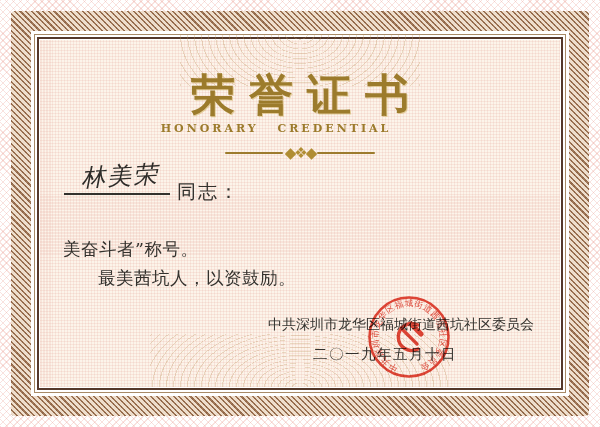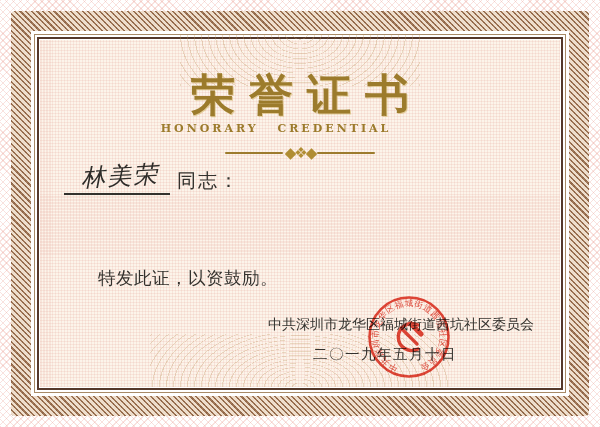--- a/index.html
+++ b/index.html
@@ -69,21 +69,21 @@
   }
   .name{
     left:70px;top:160px;width:100px;
     font-size:24px;font-style:italic;
     color:#2e2c29;
     transform:rotate(-3deg);
     text-align:center;letter-spacing:2px;
     font-family:"DejaVu Serif","Liberation Serif",cursive,serif;
   }
   .name-underline{left:64px;top:193px;width:106px;height:1.5px;background:#33312d;}
-  .salutation{left:177px;top:168px;font-size:19px;color:#33312d;letter-spacing:2px;}
+  .salutation{left:177px;top:179px;font-size:19px;color:#33312d;letter-spacing:2px;}
   .bodyline{left:63px;color:#33312d;font-size:17.5px;letter-spacing:0.5px;white-space:nowrap;}
   .line1{top:203px;padding-left:35px;}
   .line2{top:237px;}
   .line3{top:266px;padding-left:35px;}
   .issuer{
     left:266px;top:316px;width:270px;
     text-align:center;font-size:14px;color:#33312d;letter-spacing:0;
     white-space:nowrap;
   }
   .dateline{
@@ -117,21 +117,22 @@
   <div class="abs divider">
     <span class="rule"></span>
     <span class="orn">◆❖◆</span>
     <span class="rule"></span>
   </div>
 
   <div class="abs name">林美荣</div>
   <div class="abs name-underline"></div>
   <div class="abs salutation">同志：</div>
 
-  <div class="abs bodyline line3">特发此证，以资鼓励。</div>
+  <div class="abs bodyline line2">美奋斗者”称号。</div>
+  <div class="abs bodyline line3">最美茜坑人，以资鼓励。</div>
 
   <div class="abs issuer">中共深圳市龙华区福城街道茜坑社区委员会</div>
   <div class="abs dateline">二〇一九年五月十日</div>
 
   <svg class="abs seal" viewBox="0 0 86 86" xmlns="http://www.w3.org/2000/svg">
     <defs>
       <path id="sealTextPath" d="M 43 74 A 31 31 0 1 1 43.02 74" fill="none"></path>
     </defs>
     <circle cx="43" cy="43" r="39.5" fill="none" stroke="#df392a" stroke-width="2.6"></circle>
     <text font-size="8.6" fill="#df392a" letter-spacing="0.5" font-family="DejaVu Serif, Liberation Serif, serif">

